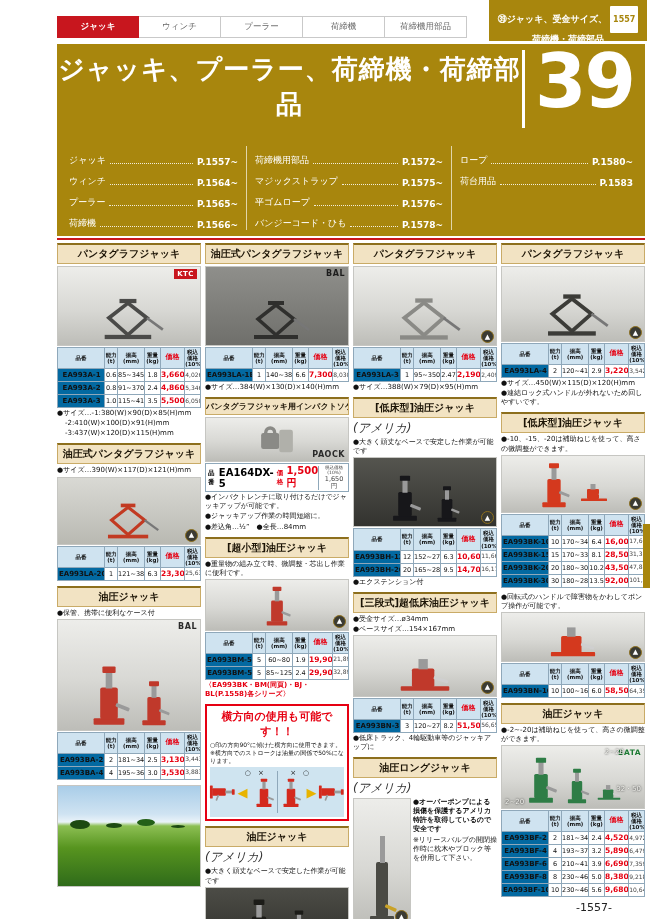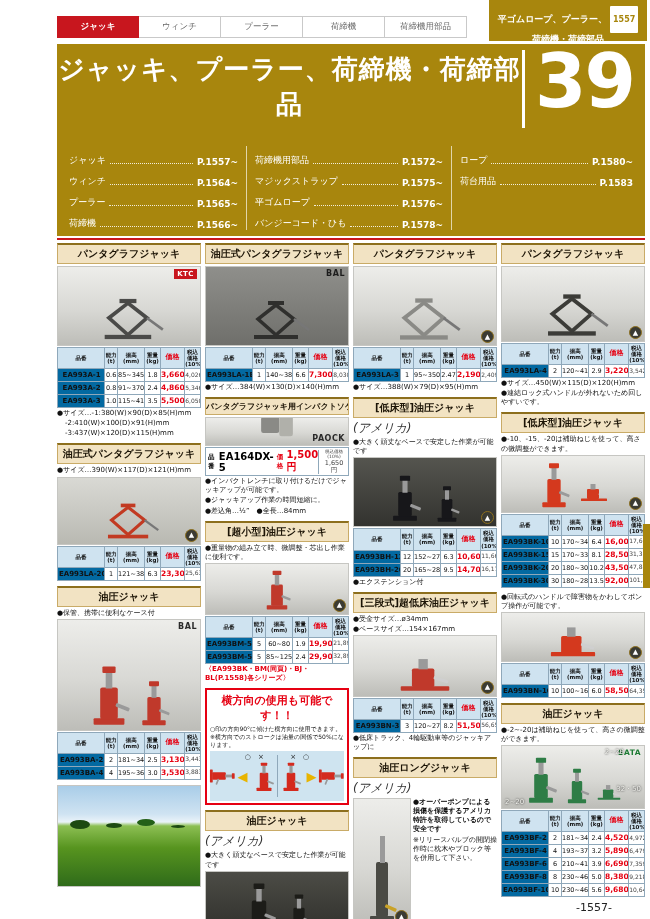--- a/index.html
+++ b/index.html
@@ -149,21 +149,21 @@
 
   <div class="tabbar">
     <div class="tab active">ジャッキ</div>
     <div class="tab">ウィンチ</div>
     <div class="tab">プーラー</div>
     <div class="tab">荷締機</div>
     <div class="tab">荷締機用部品</div>
   </div>
 
   <div class="corner">
-    <div><span>平ゴムロープ、プーラー、</span><span class="corner-badge">1557</span></div>
+    <div><span>㊴ジャッキ、受金サイズ、</span><span class="corner-badge">1557</span></div>
     <div>荷締機・荷締部品</div>
   </div>
 
   <div class="banner">
     <div class="banner-top">
       <div class="banner-title">ジャッキ、プーラー、荷締機・荷締部品</div>
       <div class="banner-div"></div>
       <div class="banner-num">39</div>
     </div>
     <div class="banner-index">
@@ -393,21 +393,21 @@
                 <td class="c-price">7,300円</td>
                 <td class="c-tax">8,030円</td>
               </tr>
             </tbody>
           </table>
         <div class="note">●サイズ…384(W)×130(D)×140(H)mm</div>
       </div>
 
       <div class="sec">
         <div class="sec-h" style="font-size:8px">パンタグラフジャッキ用インパクトソケット</div>
-        <div class="imgbox" style="height:29px">
+        <div class="imgbox" style="height:45px">
           <svg width="46" height="34">
               <use href="#socket"></use>
             </svg>
           <span class="brand br">PAOCK</span>
         </div>
         <div class="pline">
           <span class="pl-lab">品番</span>
           <span class="pl-model">EA164DX-5</span>
           <span class="pl-plab">価格</span>
           <span class="pl-price">1,500円</span>

